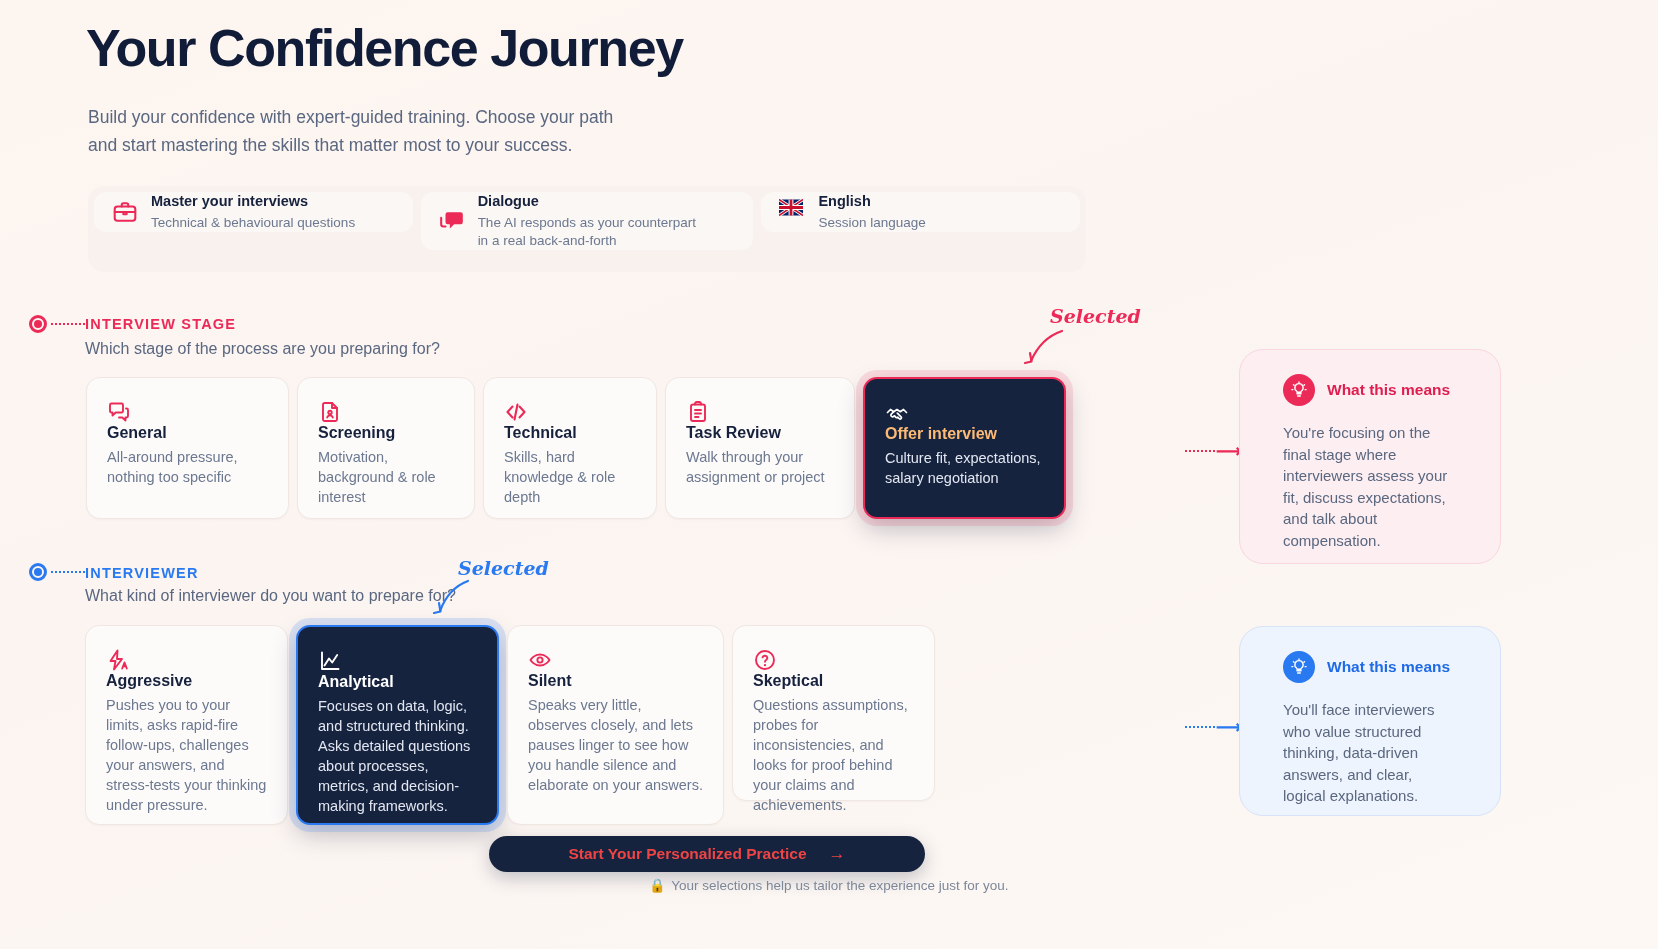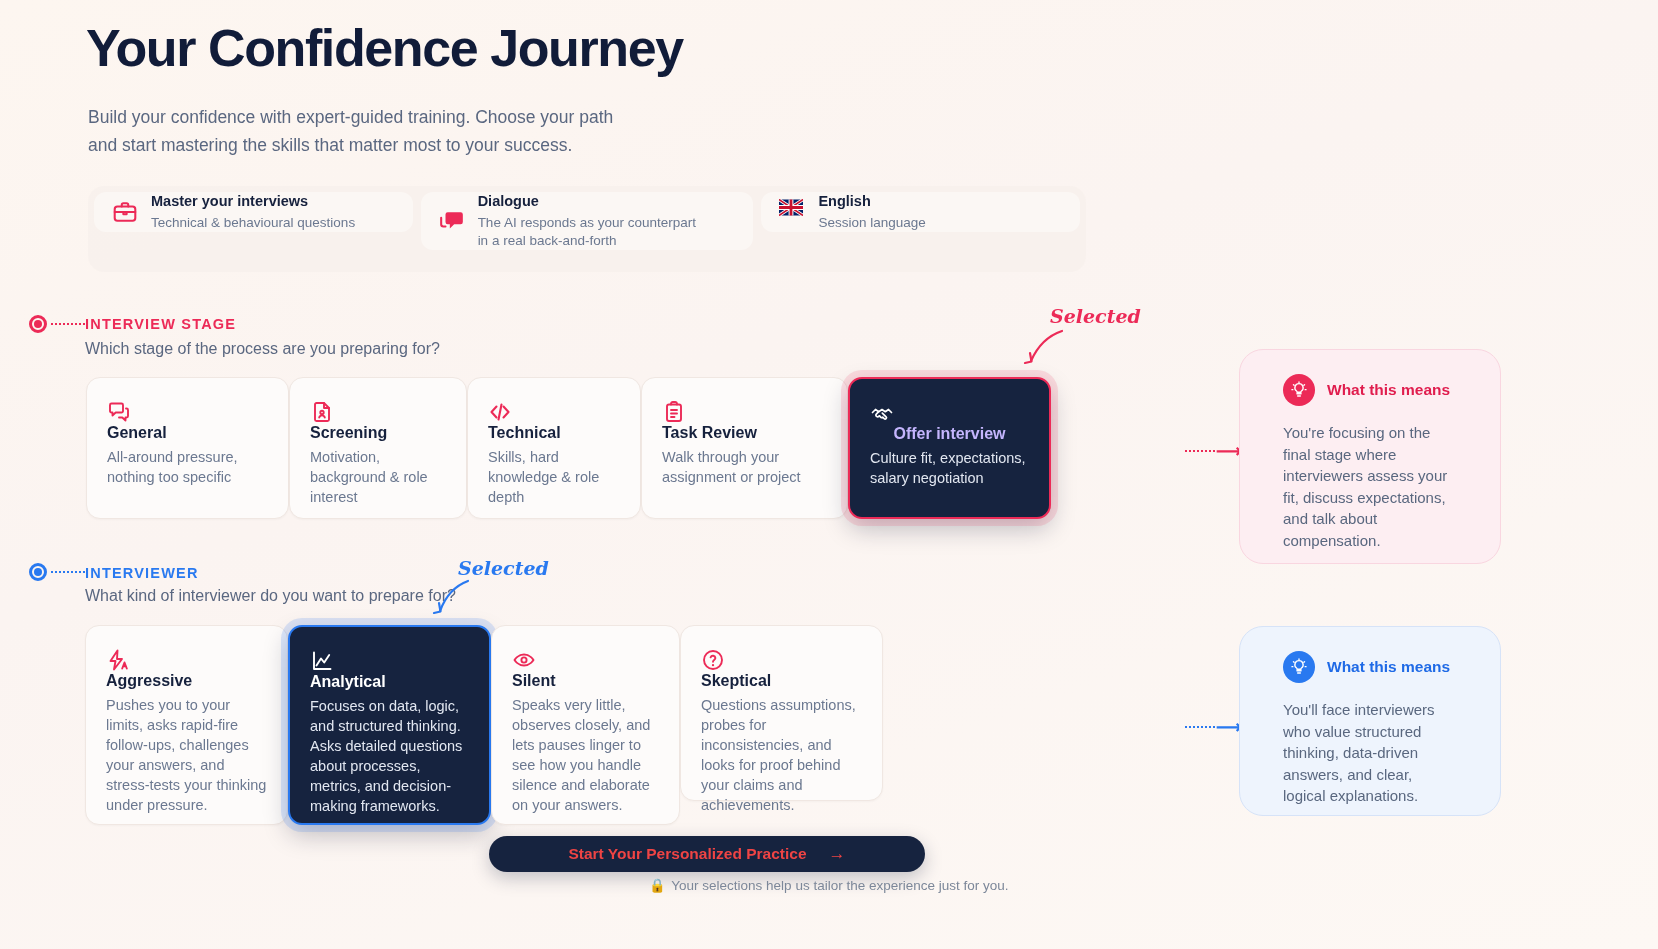--- a/index.html
+++ b/index.html
@@ -50,39 +50,39 @@
     width: 18px; height: 18px; border-radius: 50%;
     border: 3px solid; display: block;
   }
   .mdot i { display:block; width:8px; height:8px; border-radius:50%; margin:2px; }
   .mdash { width: 34px; height: 0; border-top: 2.5px dotted; margin-left: 4px; }
 
   .sec-label { position: absolute; font-size: 14.5px; font-weight: 800; letter-spacing: 1.2px; }
   .sec-q { position: absolute; font-size: 16px; color: #5a6780; }
 
   
-  .cardrow { position: absolute; display: flex; gap: 0; }
+  .cardrow { position: absolute; display: flex; gap: 8px; }
   .card {
     background: #fdfbfa;
     border: 1px solid #f0e7e2;
     border-radius: 14px;
     padding: 22px 20px 0 20px;
     box-shadow: 0 1px 2px rgba(40,20,10,0.03);
   }
   .card .ico { color: #ec2a57; height: 26px; margin-bottom: 16px; }
   .card .ico svg { width: 24px; height: 24px; display: block; }
   .card h4 { font-size: 16px; font-weight: 700; color: #16213d; margin-bottom: 5px; }
   .card p { font-size: 14.5px; line-height: 20px; color: #6b7890; }
 
   .card.sel-pink {
     background: #16233f; border: 2px solid #ec2a57;
     box-shadow: 0 0 0 7px rgba(236,42,87,0.13), 0 10px 24px rgba(20,25,50,0.25);
   }
   .card.sel-pink .ico { color: #ffffff; }
-  .card.sel-pink h4 { color: #c4b5fd; text-align: center; }
+  .card.sel-pink h4 { color: #fdba74; }
   .card.sel-pink p { color: #e2e7f1; }
 
   .card.sel-blue {
     background: #16233f; border: 2px solid #2979f0;
     box-shadow: 0 0 0 7px rgba(41,121,240,0.16), 0 10px 24px rgba(20,25,50,0.25);
   }
   .card.sel-blue .ico { color: #ffffff; }
   .card.sel-blue h4 { color: #ffffff; }
   .card.sel-blue p { color: #e2e7f1; }
 
@@ -232,21 +232,21 @@
         <svg viewBox="0 0 24 24" fill="none" stroke="currentColor" stroke-width="2.1" stroke-linecap="round" stroke-linejoin="round">
           <path d="M8.5 6.5L3.5 12l5 5.5"></path>
             <path d="M15.5 6.5L20.5 12l-5 5.5"></path>
             <path d="M13.5 4.5l-3 15"></path>
         </svg>
       </span>
       <h4>Technical</h4>
       <p>Skills, hard knowledge &amp; role depth</p>
     </div>
 
-    <div class="card" style="width:207px;height:142px">
+    <div class="card" style="width:190px;height:142px">
       <span class="ico">
         <svg viewBox="0 0 24 24" fill="none" stroke="currentColor" stroke-width="1.9" stroke-linecap="round" stroke-linejoin="round">
           <rect x="5" y="4.5" width="14" height="16.5" rx="2"></rect>
           <path d="M9 4.5V3.8A1.8 1.8 0 0 1 10.8 2h2.4A1.8 1.8 0 0 1 15 3.8v.7"></path>
           <path d="M9 10h6"></path>
             <path d="M9 13.5h6"></path>
             <path d="M9 17h3.5"></path>
         </svg>
       </span>
       <h4>Task Review</h4>
@@ -320,21 +320,21 @@
         <svg viewBox="0 0 24 24" fill="none" stroke="currentColor" stroke-width="1.9" stroke-linecap="round" stroke-linejoin="round">
           <path d="M4 3.5v16.5h16.5"></path>
           <path d="M6.5 16.5L11 9.5l3.2 4 5-7.5"></path>
         </svg>
       </span>
       <h4>Analytical</h4>
       <p>Focuses on data, logic, and structured thinking. Asks detailed questions about processes, metrics, and decision-making frameworks.</p>
     </div>
 
 
-    <div class="card" style="width:189px;height:200px">
+    <div class="card" style="width:217px;height:200px">
       <span class="ico">
         <svg viewBox="0 0 24 24" fill="none" stroke="currentColor" stroke-width="1.9" stroke-linecap="round" stroke-linejoin="round">
           <path d="M2.5 12S6 6.5 12 6.5 21.5 12 21.5 12 18 17.5 12 17.5 2.5 12 2.5 12z"></path>
           <circle cx="12" cy="12" r="2.6"></circle>
         </svg>
       </span>
       <h4>Silent</h4>
       <p>Speaks very little, observes closely, and lets pauses linger to see how you handle silence and elaborate on your answers.</p>
     </div>
 

